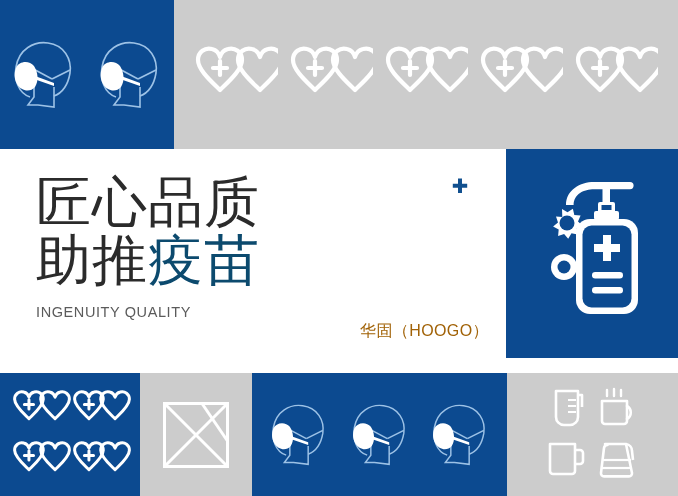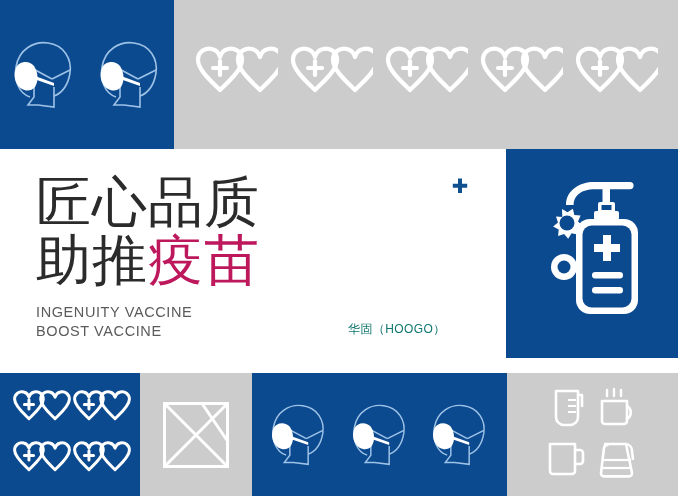--- a/index.html
+++ b/index.html
@@ -40,38 +40,38 @@
   #headline-block { position: absolute; left: 36px; top: 24px; }
   .cjk-line {
     font-family: "Liberation Sans", sans-serif;
     font-size: 55px;
     line-height: 58px;
     letter-spacing: 1px;
     white-space: nowrap;
     font-weight: 400;
   }
   .cjk-dark { color: #2b2b2b; }
-  .cjk-blue { color: #be185d; }
+  .cjk-blue { color: #0c4a6e; }
 
   #eng-block {
     position: absolute; left: 36px; top: 154px;
     color: #5b5b5b;
     font-size: 14.5px;
     line-height: 19px;
     letter-spacing: 0.6px;
   }
 
   #plus-mark {
     position: absolute; left: 450px; top: 28px;
     width: 20px; height: 20px; color: #11508f;
   }
 
   #brand-mark {
-    position: absolute; left: 348px; top: 172px;
-    color: #0f766e; font-size: 12px; letter-spacing: 0.4px;
+    position: absolute; left: 360px; top: 172px;
+    color: #a16207; font-size: 16px; letter-spacing: 0.4px;
     white-space: nowrap;
   }
 
   
   #sanitizer-art { position: absolute; left: 18px; top: 22px;
                    width: 136px; height: 165px; }
 
   
   #bot-blue-hearts { left: 0;   top: 373px; width: 140px; height: 123px; }
   #bot-gray-x      { left: 140px; top: 373px; width: 112px; height: 123px; }
@@ -201,22 +201,21 @@
   <div class="panel white" id="mid-white">
 
     <div id="headline-block">
       <div class="cjk-line cjk-dark">匠心品质</div>
       <div class="cjk-line">
         <span class="cjk-dark">助推</span><span class="cjk-blue">疫苗</span>
       </div>
     </div>
 
     <div id="eng-block">
-      <div>INGENUITY VACCINE</div>
-      <div>BOOST VACCINE</div>
+      <div>INGENUITY QUALITY</div>
     </div>
 
     <span id="plus-mark">
       <svg width="20" height="20" viewBox="0 0 20 20">
         <path d="M8 1.5 h4 v5.2 h5.2 v4 H12 v5.2 H8 V10.7 H2.8 v-4 H8 Z" fill="#11508f"></path>
       </svg>
     </span>
 
     <div id="brand-mark">华固（HOOGO）</div>
   </div>

